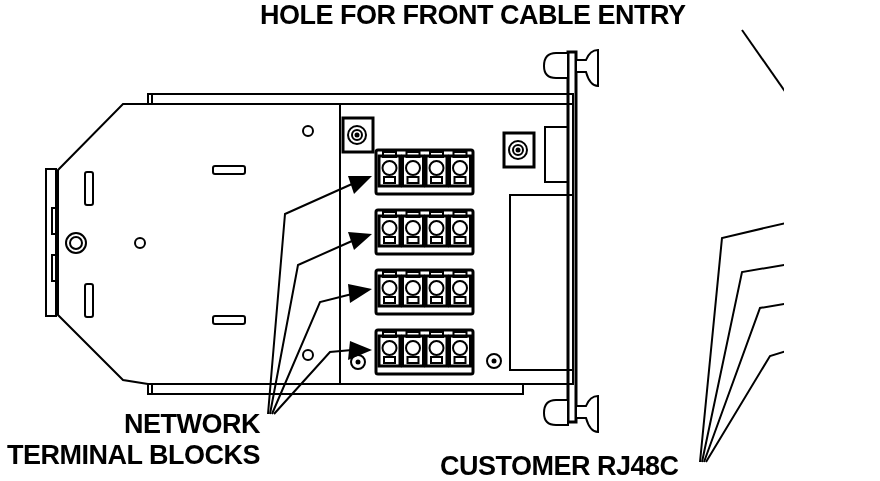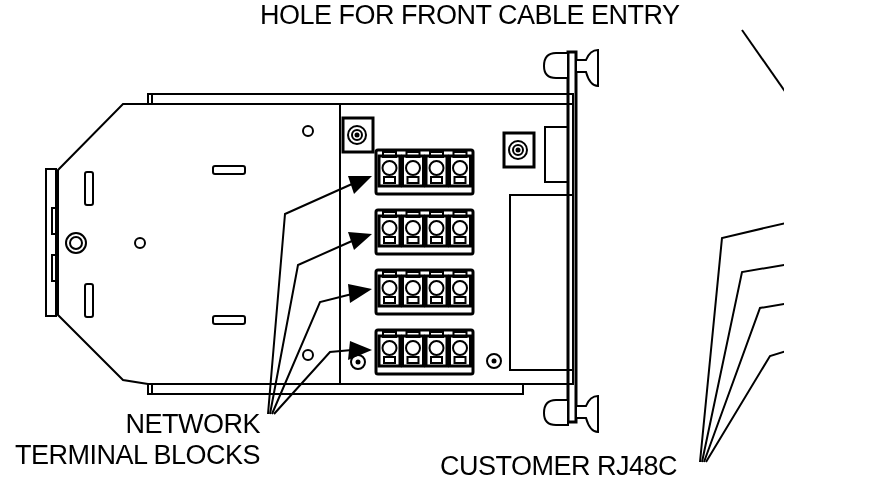--- a/index.html
+++ b/index.html
@@ -1,16 +1,16 @@
 <!DOCTYPE html>
 <html><head>
 <meta charset="utf-8">
 <style>
   html,body{margin:0;padding:0;background:#fff;}
-  #stage{position:relative;width:784px;height:481px;overflow:hidden;background:#fff;}
+  #stage{position:relative;width:784px;height:481px;overflow:hidden;background:#fff;font-weight:bold;}
   svg{position:absolute;left:0;top:0;}
   .lbl{font-family:"Liberation Sans",sans-serif;font-size:27px;fill:#000;letter-spacing:-0.5px;}
   .ln{fill:none;stroke:#000;stroke-width:2;}
   .thk{fill:none;stroke:#000;stroke-width:3;}
   .wf{fill:#fff;stroke:#000;stroke-width:2;}
   .blk{fill:#000;}
 </style>
 </head>
 <body>
 

